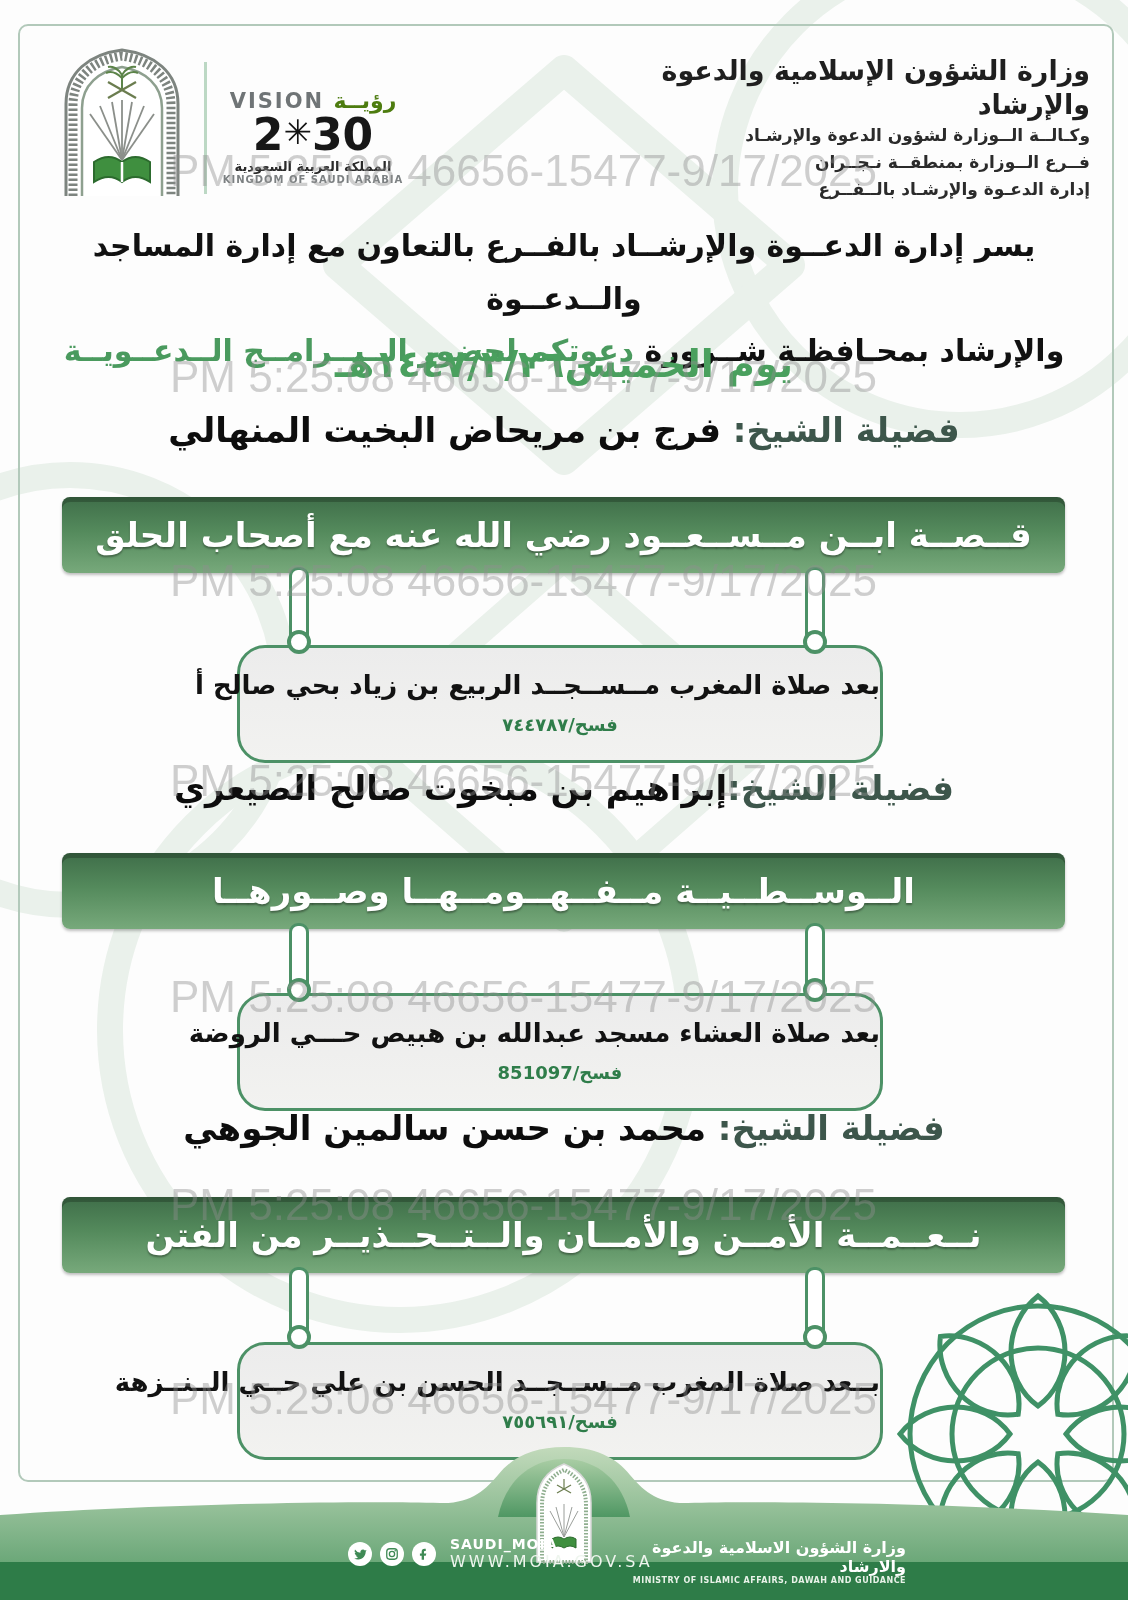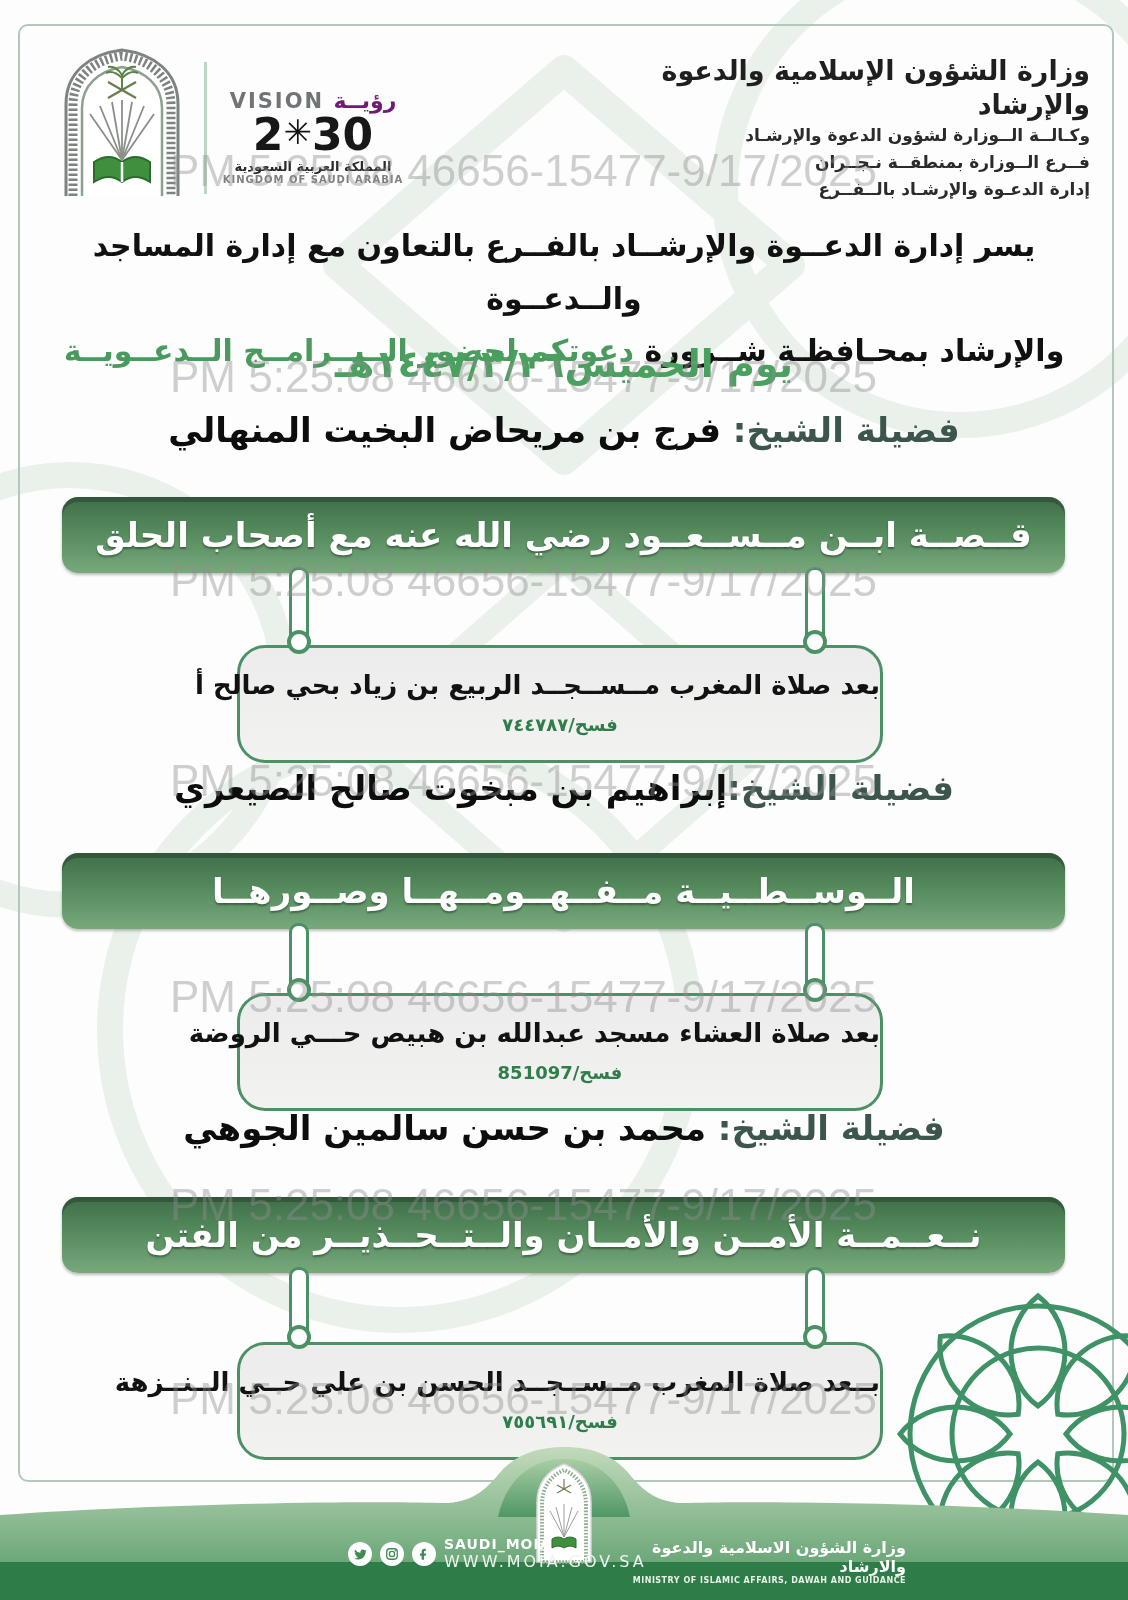--- a/index.html
+++ b/index.html
@@ -11,41 +11,41 @@
   
   #page-border{
     left:18px;top:24px;width:1092px;height:1454px;
     border:2px solid #b2c9ba;border-radius:10px;pointer-events:none;z-index:1;
   }
   
   #ministry-logo{left:52px;top:42px;width:140px;height:158px;z-index:4;}
   #header-divider{left:204px;top:62px;width:3px;height:132px;background:#bcd8c4;z-index:4;}
   #vision-block{left:218px;top:88px;width:190px;z-index:4;text-align:center;color:#3a3e3c;}
   #vision-row1{font-size:21px;font-weight:700;letter-spacing:2px;color:#6f7476;direction:ltr;}
-  #vision-row1 .ar{color:#701a75;letter-spacing:0;font-size:22px;}
+  #vision-row1 .ar{color:#4d7c0f;letter-spacing:0;font-size:22px;}
   #vision-year{font-size:44px;font-weight:800;color:#171717;line-height:1.0;direction:ltr;}
   #vision-year .palm{color:#111;font-size:34px;vertical-align:6px;}
   #vision-country-ar{font-size:13px;font-weight:700;color:#2a2a2a;margin-top:2px;}
   #vision-country-en{font-size:10px;font-weight:700;color:#7c8082;letter-spacing:1px;direction:ltr;}
   #ministry-text{right:38px;top:54px;width:430px;text-align:right;direction:rtl;z-index:4;color:#1f1f1f;}
   #ministry-calligraphy{font-family:"DejaVu Serif","DejaVu Sans",sans-serif;font-size:27px;font-weight:700;line-height:1.25;}
   .ministry-subline{font-size:17px;font-weight:700;line-height:1.6;color:#2b2b2b;}
   
   #intro{left:40px;top:220px;width:1048px;text-align:center;direction:rtl;z-index:4;
          font-size:30px;font-weight:800;line-height:1.75;color:#111;}
   #intro .green{color:#4a9a5e;}
   #event-date{left:64px;top:342px;width:1000px;text-align:center;direction:rtl;z-index:4;
          font-size:38px;font-weight:800;color:#4aa05e;}
   
   .sheikh-line{left:40px;width:1048px;text-align:center;direction:rtl;z-index:4;
          font-size:34px;font-weight:800;color:#0d0d0d;}
   .sheikh-line .label{color:#3d564b;}
   
   .banner{
-    left:62px;width:1003px;height:76px;border-radius:16px;z-index:4;
+    left:62px;width:1003px;height:76px;border-radius:8px;z-index:4;
     background:linear-gradient(180deg,#3f6e49 0%,#548a5c 45%,#77a97b 100%);
     box-shadow:inset 0 5px 0 rgba(0,0,0,.22), 0 2px 3px rgba(0,0,0,.25);
     display:flex;align-items:center;justify-content:center;text-align:center;
   }
   .banner .title{direction:rtl;color:#ffffff;font-size:34px;font-weight:800;
     text-shadow:0 2px 2px rgba(0,0,0,.35);white-space:nowrap;}
   
   .connector{width:14px;background:#ffffff;border:3px solid #4c9166;border-radius:9px;z-index:5;}
   .connector .ring{position:absolute;left:50%;bottom:-12px;transform:translateX(-50%);
     width:16px;height:16px;background:#fff;border:4px solid #4c9166;border-radius:50%;}
@@ -61,21 +61,21 @@
     font-family:"Liberation Sans","DejaVu Sans",sans-serif;
     font-size:44px;font-weight:400;color:#8f8f8f;opacity:.42;white-space:nowrap;}
   
   #bg-ornaments{left:0;top:0;z-index:0;}
   #corner-ornament{right:0;bottom:36px;z-index:2;}
   
   #footer-band{left:0;top:1437px;z-index:6;}
   #footer-social{left:348px;top:1536px;z-index:8;display:flex;align-items:center;gap:8px;direction:ltr;}
   .soc-circle{width:24px;height:24px;border-radius:50%;background:#fff;display:flex;
     align-items:center;justify-content:center;}
-  #footer-handle-block{color:#fff;}
+  #footer-handle-block{margin-left:6px;color:#fff;}
   #social-handle{font-size:14px;font-weight:800;letter-spacing:1px;}
   #website-url{font-size:16px;font-weight:400;letter-spacing:3px;color:#eef5ee;}
   #footer-right{right:222px;top:1538px;width:300px;text-align:right;direction:rtl;z-index:8;color:#fff;}
   #footer-ministry-ar{font-size:16px;font-weight:800;}
   #footer-ministry-en{font-size:8px;font-weight:700;letter-spacing:.5px;color:#e8f2e8;direction:ltr;text-align:right;}
 </style>
 </head>
 <body>
 
 <div id="poster">

